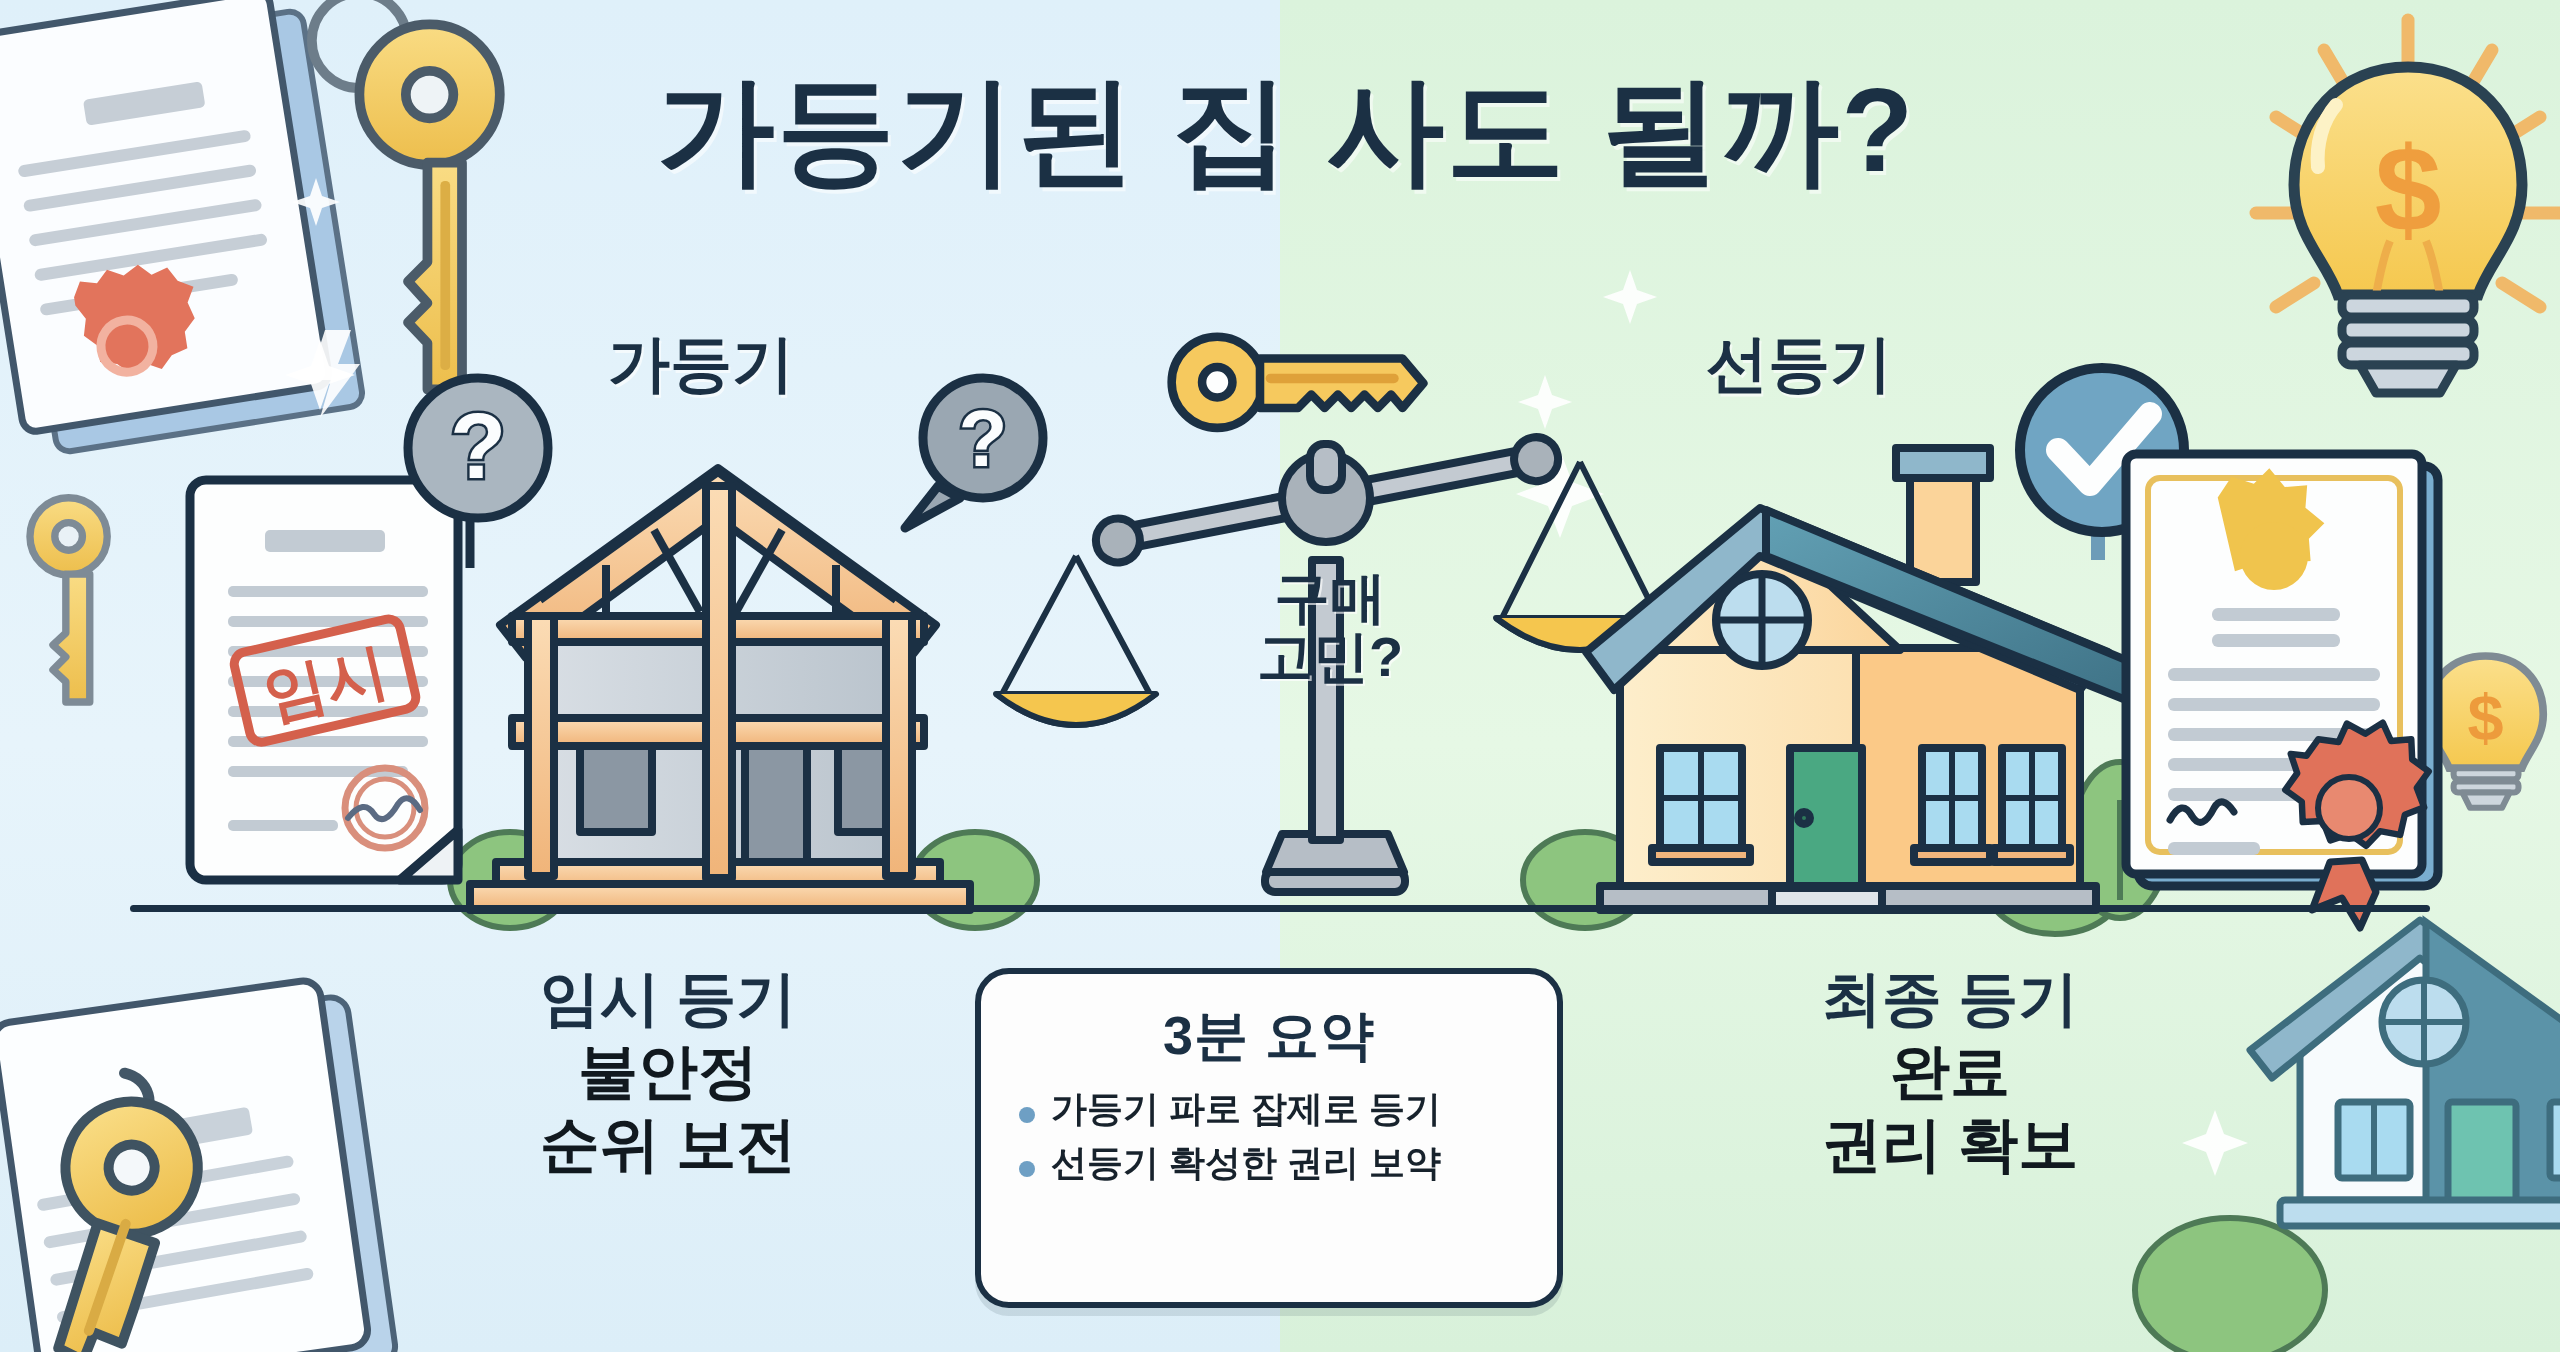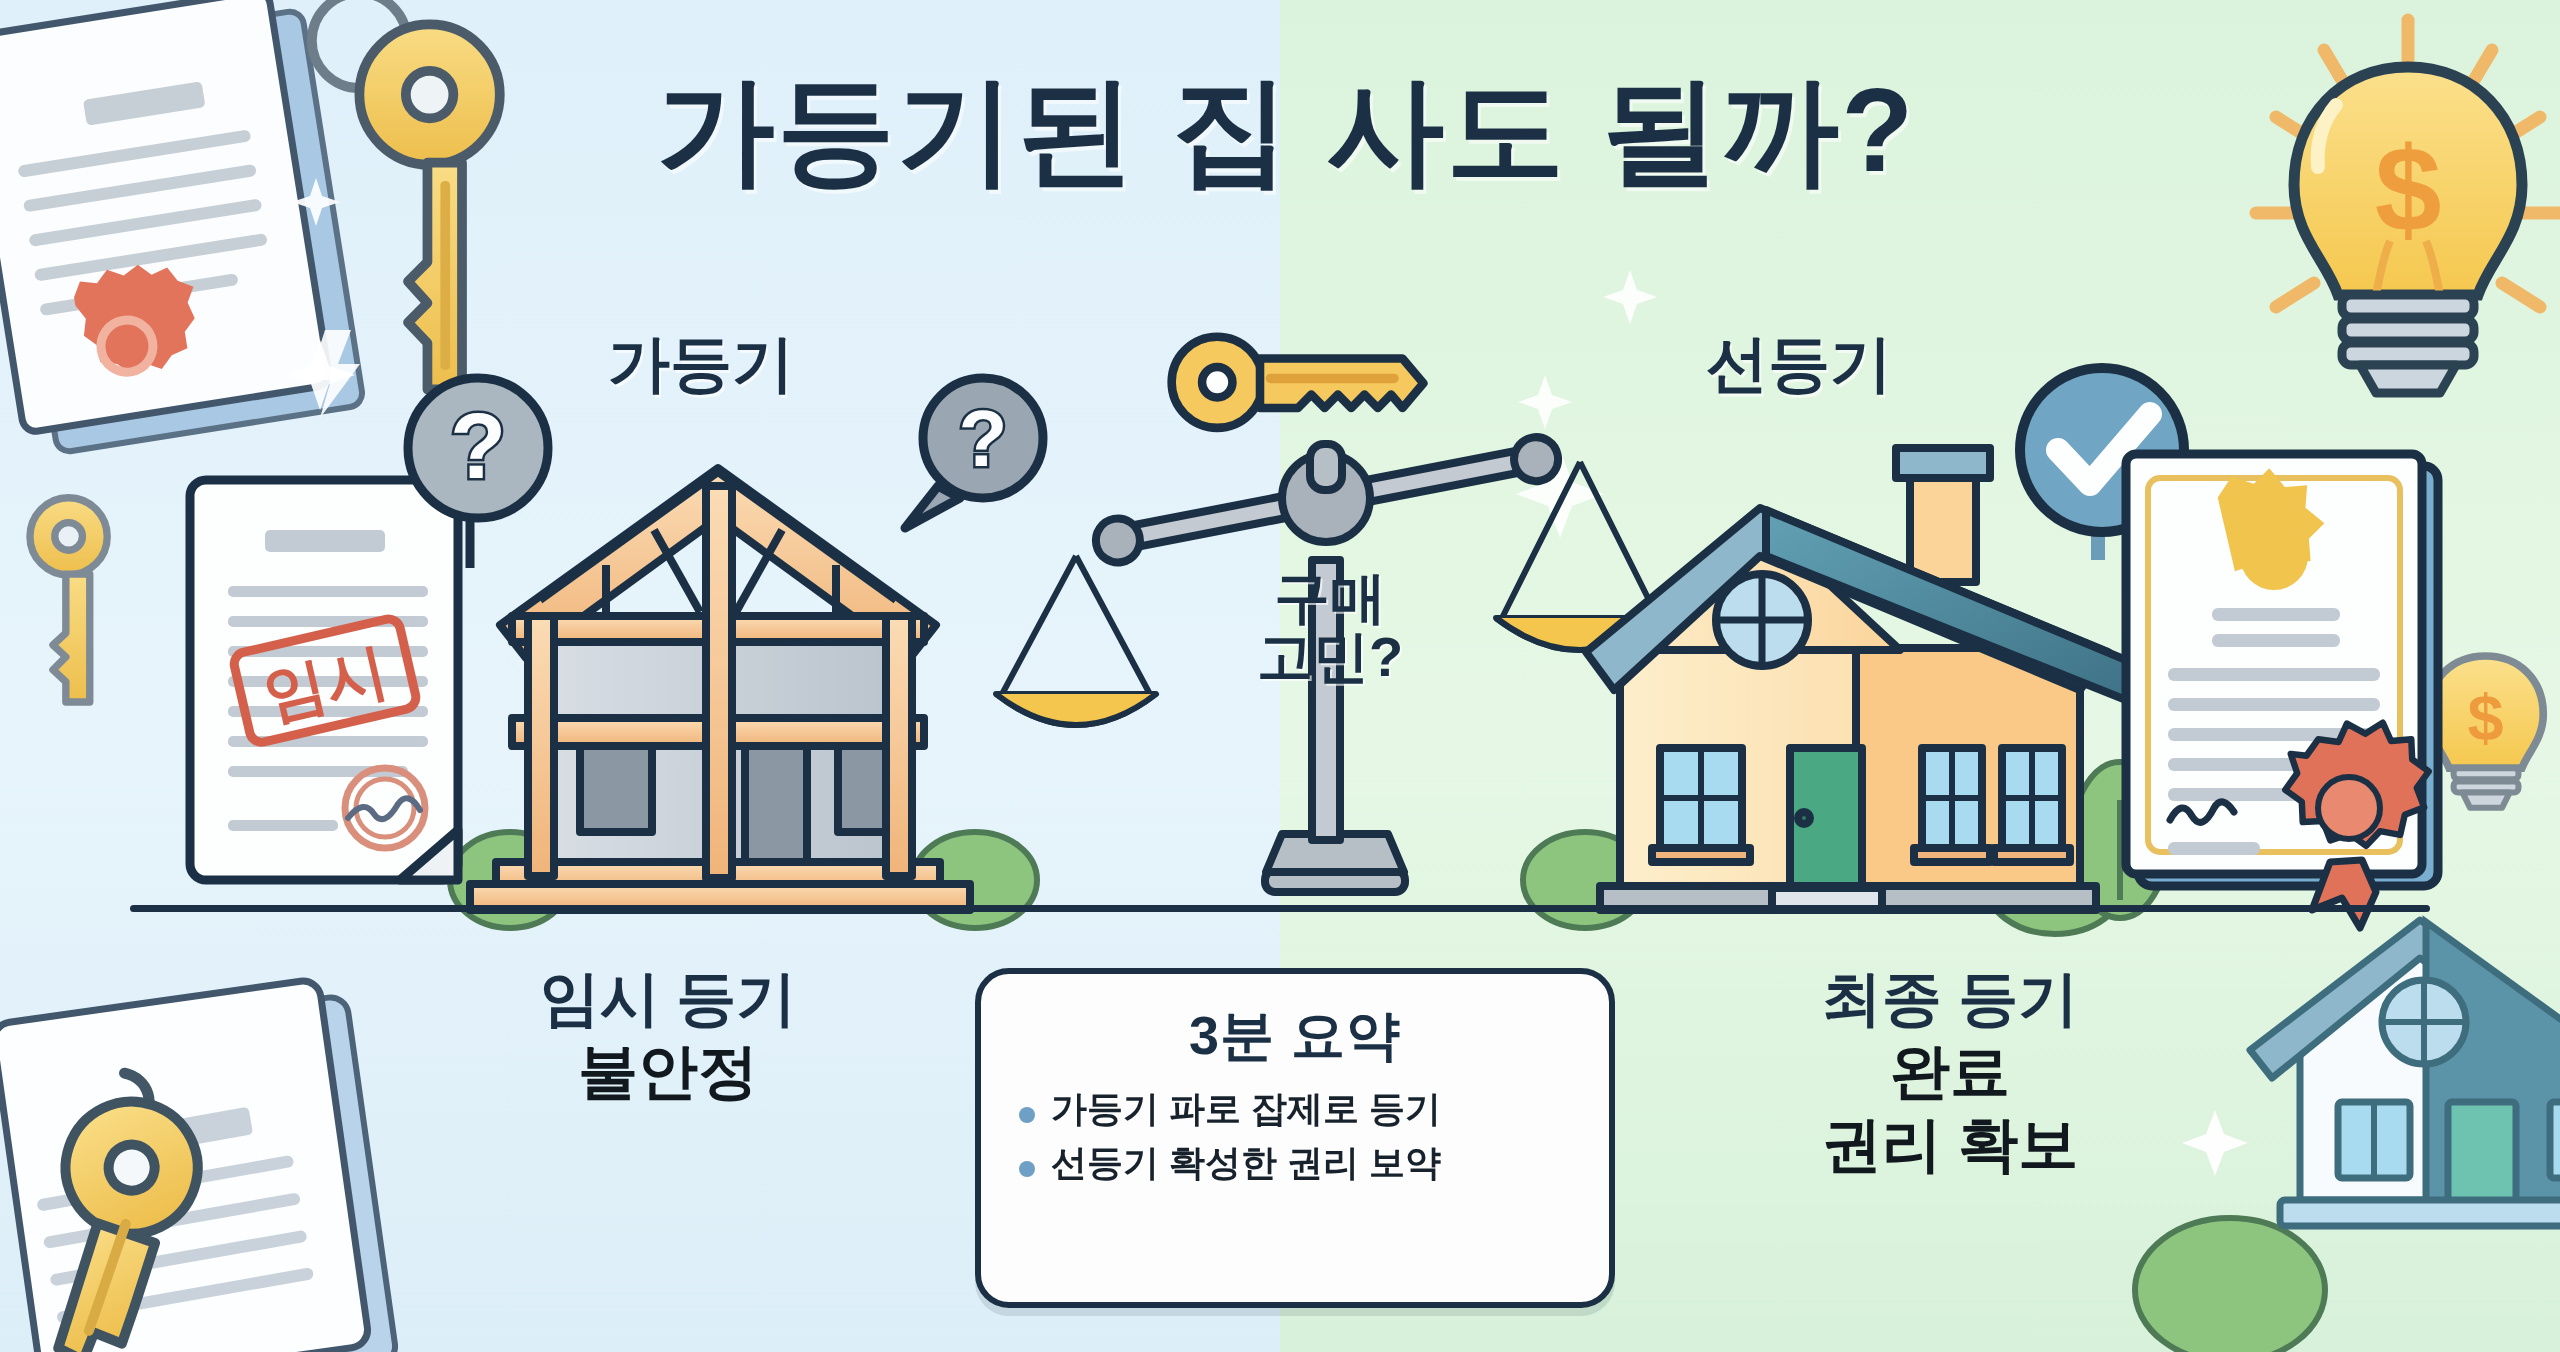--- a/index.html
+++ b/index.html
@@ -34,21 +34,21 @@
   .bottom-block{position:absolute;text-align:center;z-index:40;width:520px;}
   .bottom-block.l{left:408px;top:962px;}
   .bottom-block.r{left:1690px;top:962px;}
   .bb-line{font-weight:bold;color:#16222e;line-height:1.22;}
   .bb-line.a{font-size:60px;color:#1b3044;}
   .bb-line.b{font-size:60px;color:#11191f;}
   .bb-line.c{font-size:60px;color:#11191f;}
 
   
   .summary{
-    position:absolute;left:975px;top:968px;width:640px;height:340px;
+    position:absolute;left:975px;top:968px;width:588px;height:340px;
     background:#fdfdfd;border:6px solid #1b3044;border-radius:34px;
     box-shadow:0 8px 0 rgba(27,48,68,.12);z-index:45;
     padding:18px 22px 0 22px;box-sizing:border-box;
   }
   .summary h3{margin:8px 0 10px 0;text-align:center;font-size:54px;color:#1b3044;font-weight:bold;letter-spacing:1px;}
   .summary ul{list-style:none;margin:0;padding:0 0 0 8px;}
   .summary li{
     position:relative;padding-left:40px;margin:3px 0;
     font-size:36px;font-weight:bold;color:#17222c;white-space:nowrap;line-height:1.42;
   }
@@ -394,20 +394,21 @@
   <div class="sec-label r">선등기</div>
 
   <div class="pos" style="left:1205px;top:568px;width:250px;text-align:center;z-index:46;">
     <div style="font-size:56px;font-weight:bold;color:#1b3044;line-height:1.06;text-shadow:2px 2px 0 rgba(255,255,255,.65);">구매</div>
     <div style="font-size:56px;font-weight:bold;color:#1b3044;line-height:1.06;text-shadow:2px 2px 0 rgba(255,255,255,.65);">고민?</div>
   </div>
 
   <div class="bottom-block l">
     <div class="bb-line a">임시 등기</div>
     <div class="bb-line b">불안정</div>
+    <div class="bb-line c">순위 보전</div>
   </div>
 
   <div class="bottom-block r">
     <div class="bb-line a">최종 등기</div>
     <div class="bb-line b">완료</div>
     <div class="bb-line c">권리 확보</div>
   </div>
 
   <div class="summary">
     <h3>3분 요약</h3>

